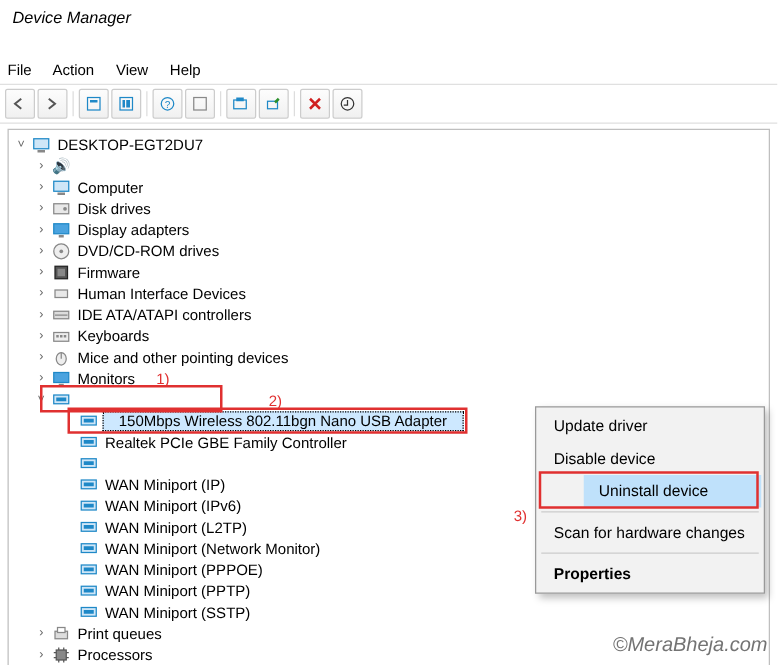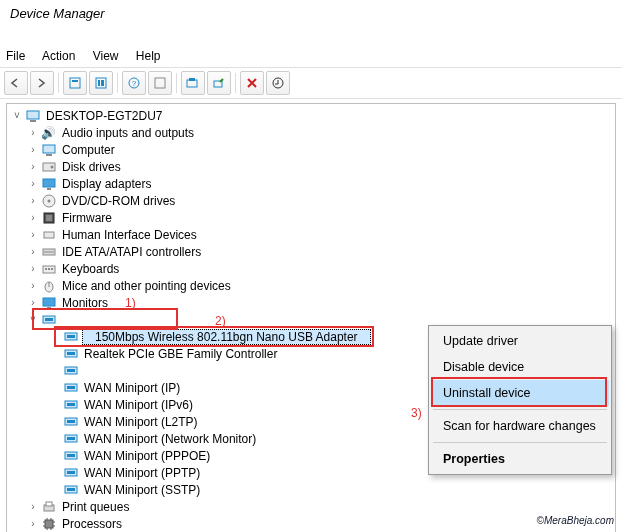--- a/index.html
+++ b/index.html
@@ -111,29 +111,29 @@
     width:178px;
     background:#f2f2f2;
     border:1px solid #999;
     box-shadow:3px 3px 6px rgba(0,0,0,0.25);
     padding:2px;
     font-size:12.5px;
   }
   .ctxitem {
     padding:6px 12px;
   }
-  .ctxitem.hover { background:#bfe1fb; }
+  .ctxitem.hover { background:#bfe1fb;margin-left:36px; }
   .ctxsep { height:1px; background:#ccc; margin:3px 2px; }
   .ctxitem.bold { font-weight:bold; }
   .watermark {
     position:absolute;
     right:8px;
     bottom:6px;
-    color:#0f172a;
-    font-size:10px;
+    color:#737373;
+    font-size:16px;
     font-style:italic;
   }
 </style>
 </head>
 <body>
 
 <div class="title">Device Manager</div>
 
 <div class="menubar">
   <span>File</span>
@@ -215,21 +215,20 @@
           <rect x="1" y="2" width="12" height="8" fill="#cfe6f7" stroke="#1e88c7"></rect>
           <rect x="4" y="11" width="6" height="2" fill="#888"></rect>
         </svg>
       </span>
     <span class="lbl">DESKTOP-EGT2DU7</span>
   </div>
 
   <div class="row ind1">
       <span class="exp">›</span>
       <span class="icn">🔊</span>
-      <span class="lbl">Audio inputs and outputs</span>
     </div>
   <div class="row ind1">
       <span class="exp">›</span>
       <span class="icn">
         <svg width="14" height="14">
           <rect x="1" y="2" width="12" height="8" fill="#cfe6f7" stroke="#1e88c7"></rect>
           <rect x="4" y="11" width="6" height="2" fill="#888"></rect>
         </svg>
       </span>
       <span class="lbl">Computer</span>

